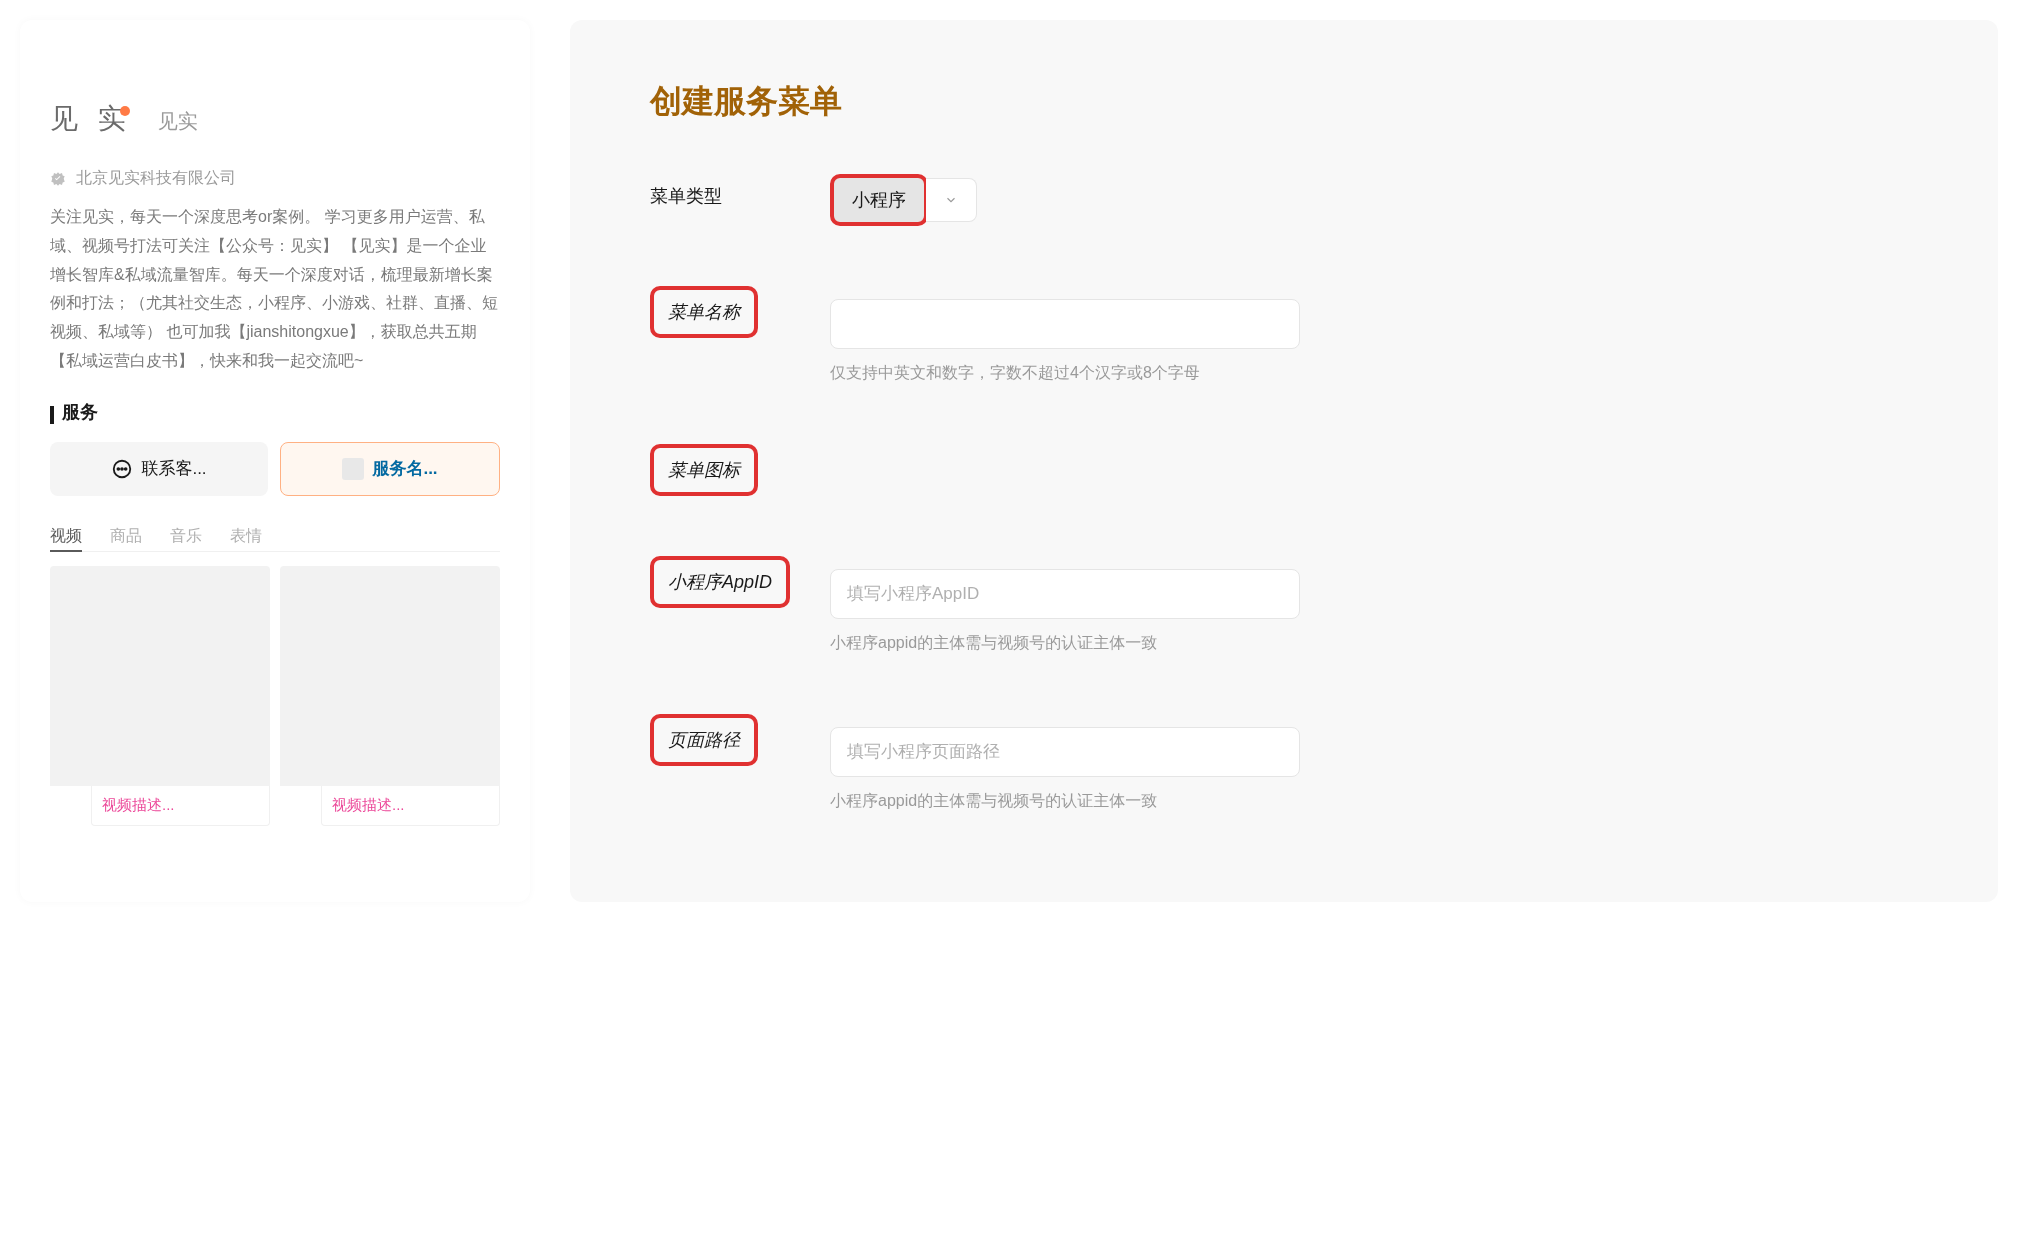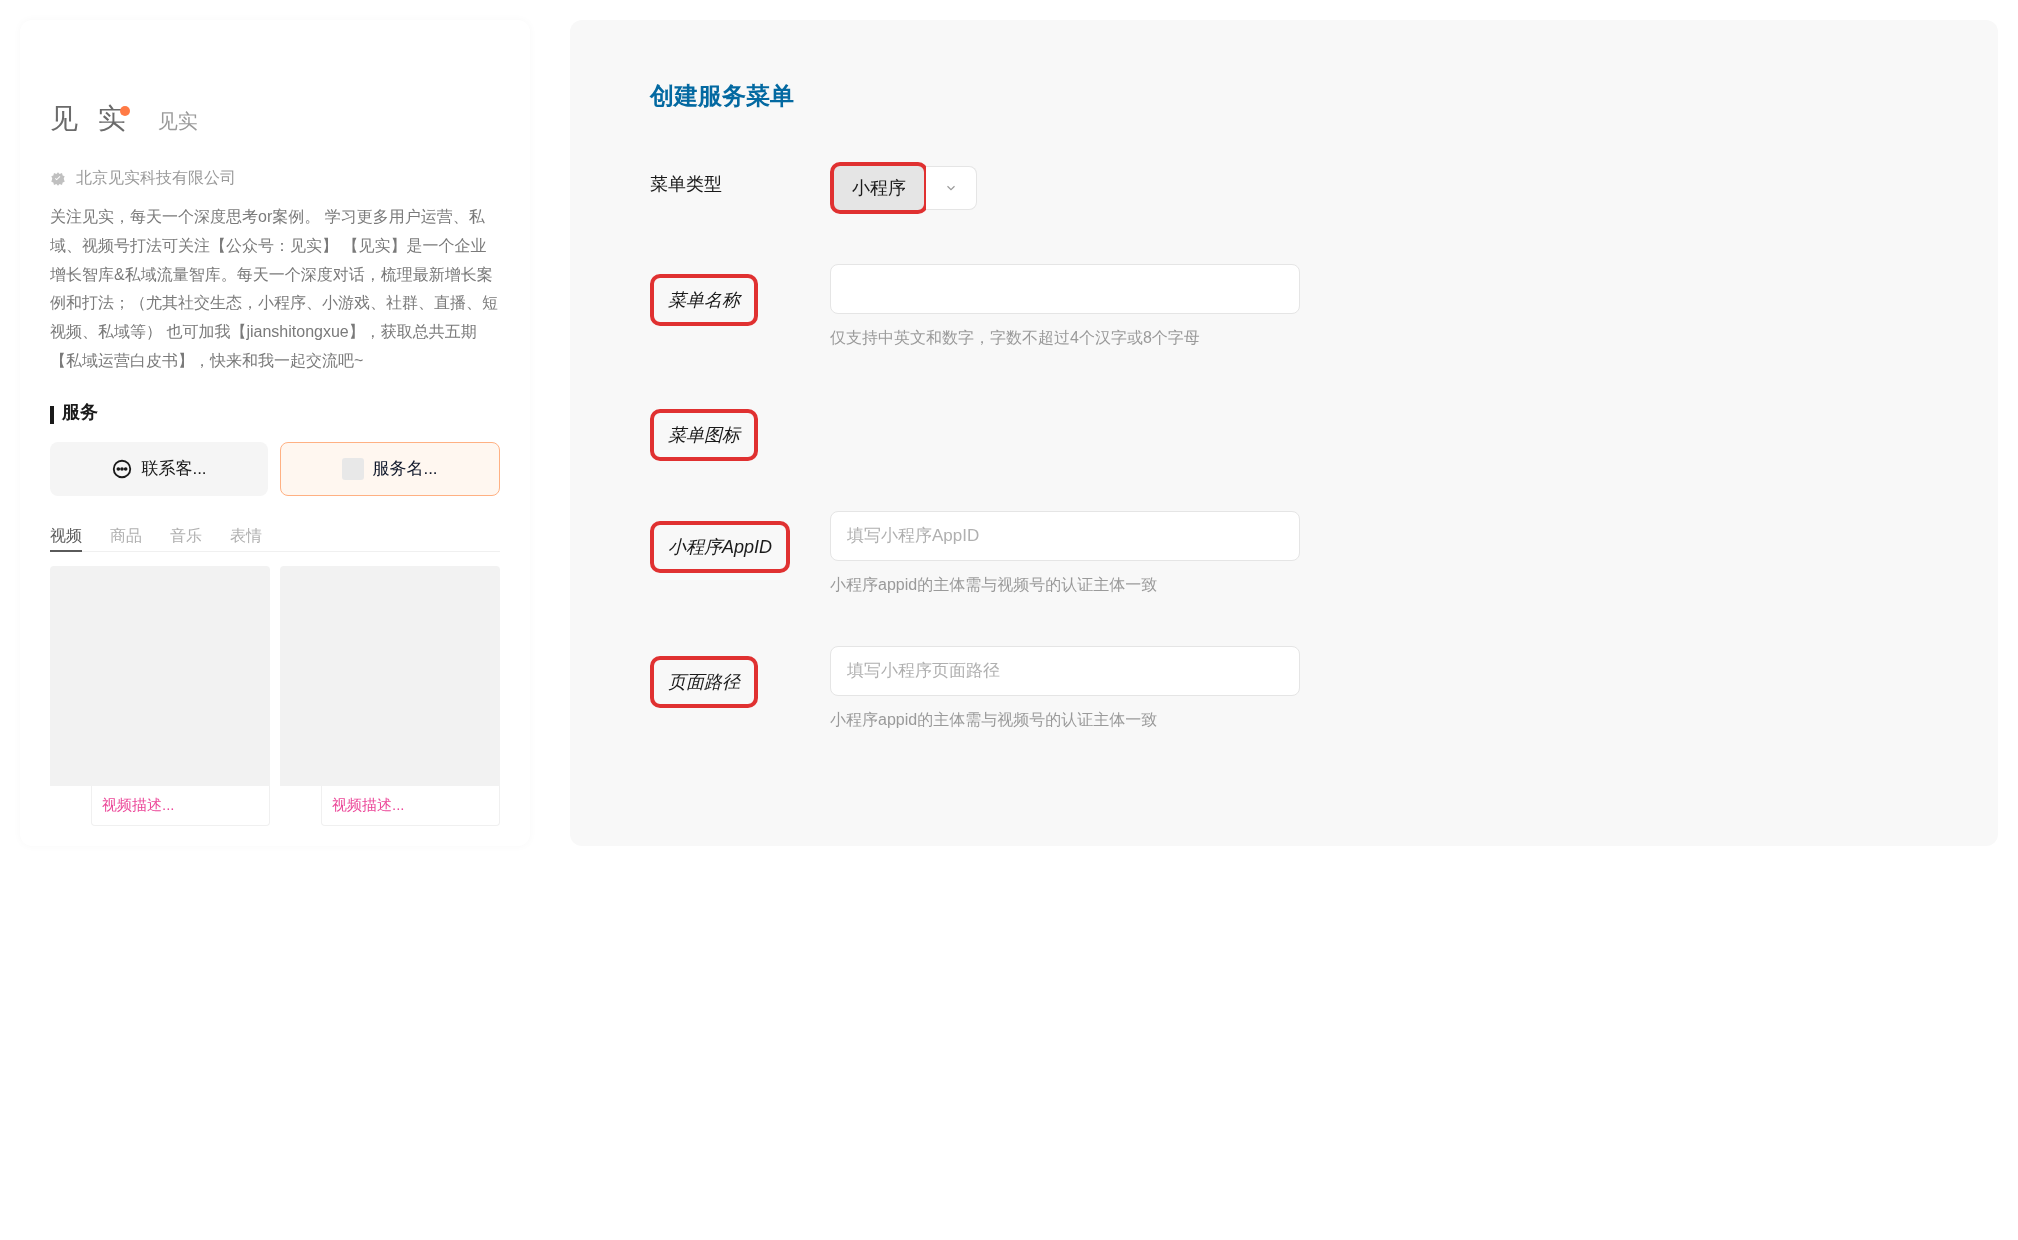--- a/index.html
+++ b/index.html
@@ -99,22 +99,23 @@
       font-weight: 500;
       cursor: pointer;
       border: none;
     }
     .service-btn-1 {
       background: #f5f5f5;
       color: #1a1a1a;
     }
     .service-btn-2 {
       background: #fff7f0;
-      color: #0f172a;
+      color: #0369a1;
       border: 1px solid #ffb183;
+      font-weight: bold;
     }
     .chat-icon-svg {
       width: 22px;
       height: 22px;
     }
     .placeholder-icon {
       width: 22px;
       height: 22px;
       background: #e8e8e8;
       border-radius: 3px;
@@ -167,23 +168,23 @@
       border-radius: 0 0 4px 4px;
       margin-left: 41px;
     }
     .right-panel {
       flex: 1;
       background: #f8f8f8;
       border-radius: 12px;
       padding: 60px 80px 40px 80px;
     }
     .form-title {
-      font-size: 24px;
+      font-size: 32px;
       font-weight: 600;
-      color: #0369a1;
+      color: #a16207;
       margin-bottom: 50px;
     }
     .form-row {
       display: flex;
       align-items: flex-start;
       margin-bottom: 50px;
     }
     .form-label {
       width: 180px;
       font-size: 18px;
@@ -236,20 +237,21 @@
       width: 100%;
       max-width: 470px;
       height: 50px;
       border: 1px solid #e5e5e5;
       border-radius: 8px;
       background: #fff;
       padding: 0 16px;
       font-size: 17px;
       color: #1a1a1a;
       outline: none;
+      margin-top: 23px;
     }
     .text-input::placeholder {
       color: #b0b0b0;
     }
     .helper-text {
       margin-top: 14px;
       font-size: 16px;
       color: #9a9a9a;
     }
     .icon-select {

